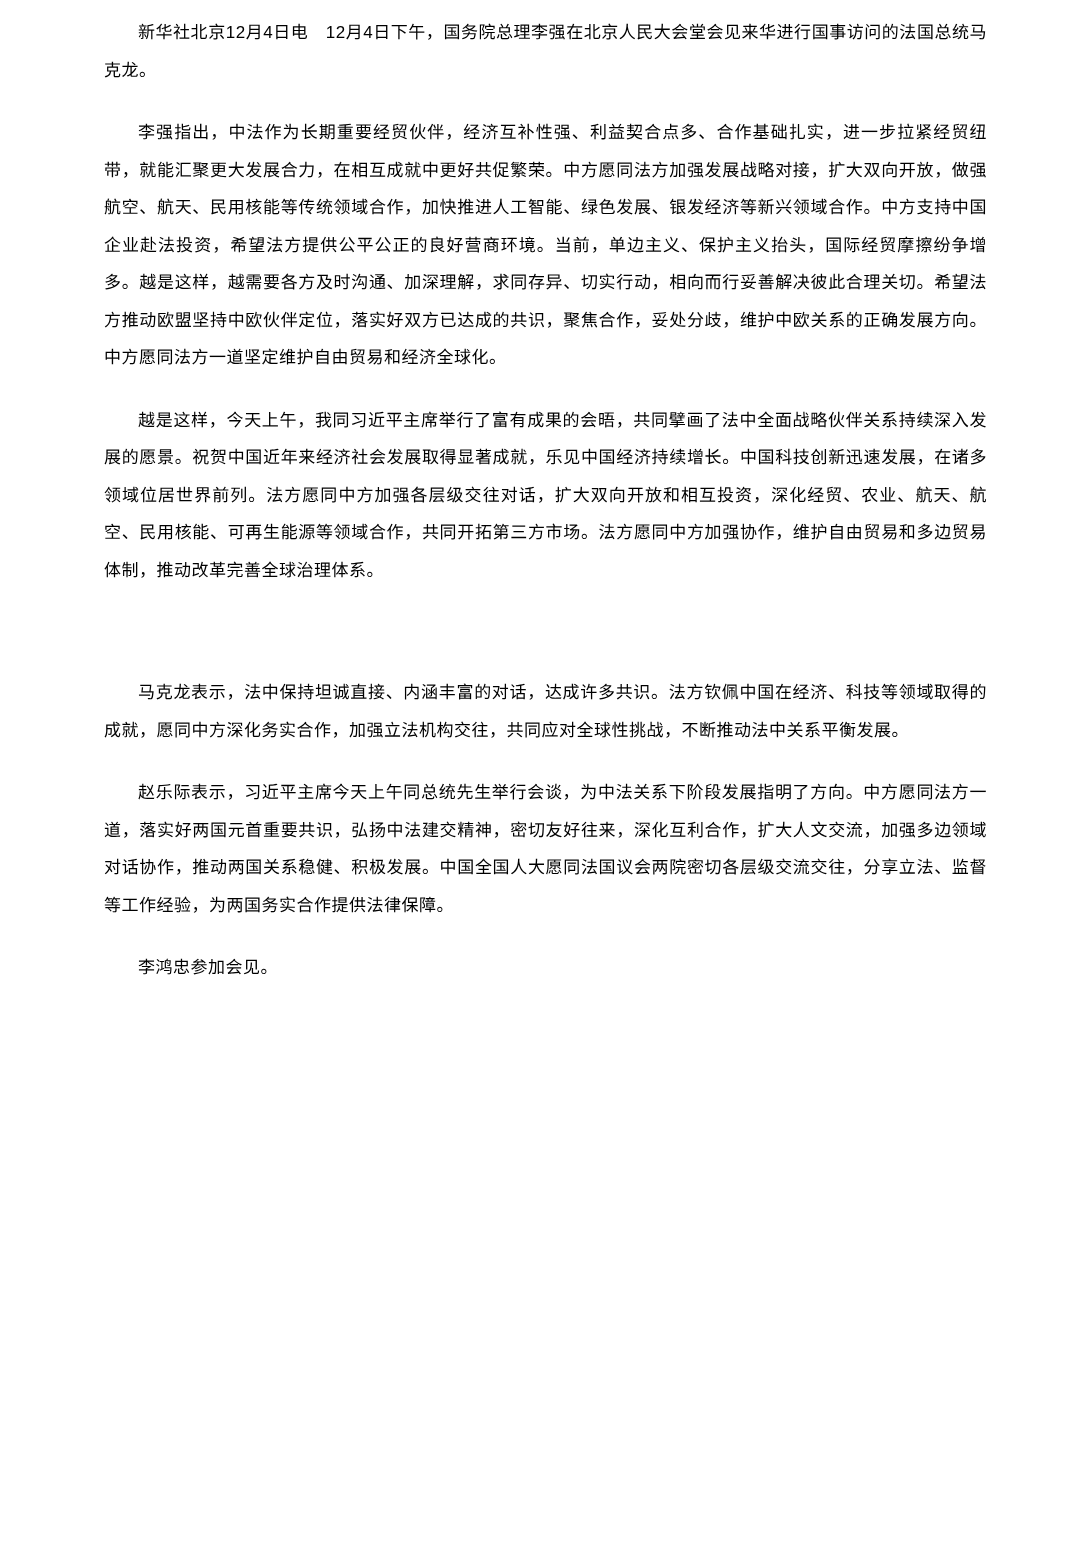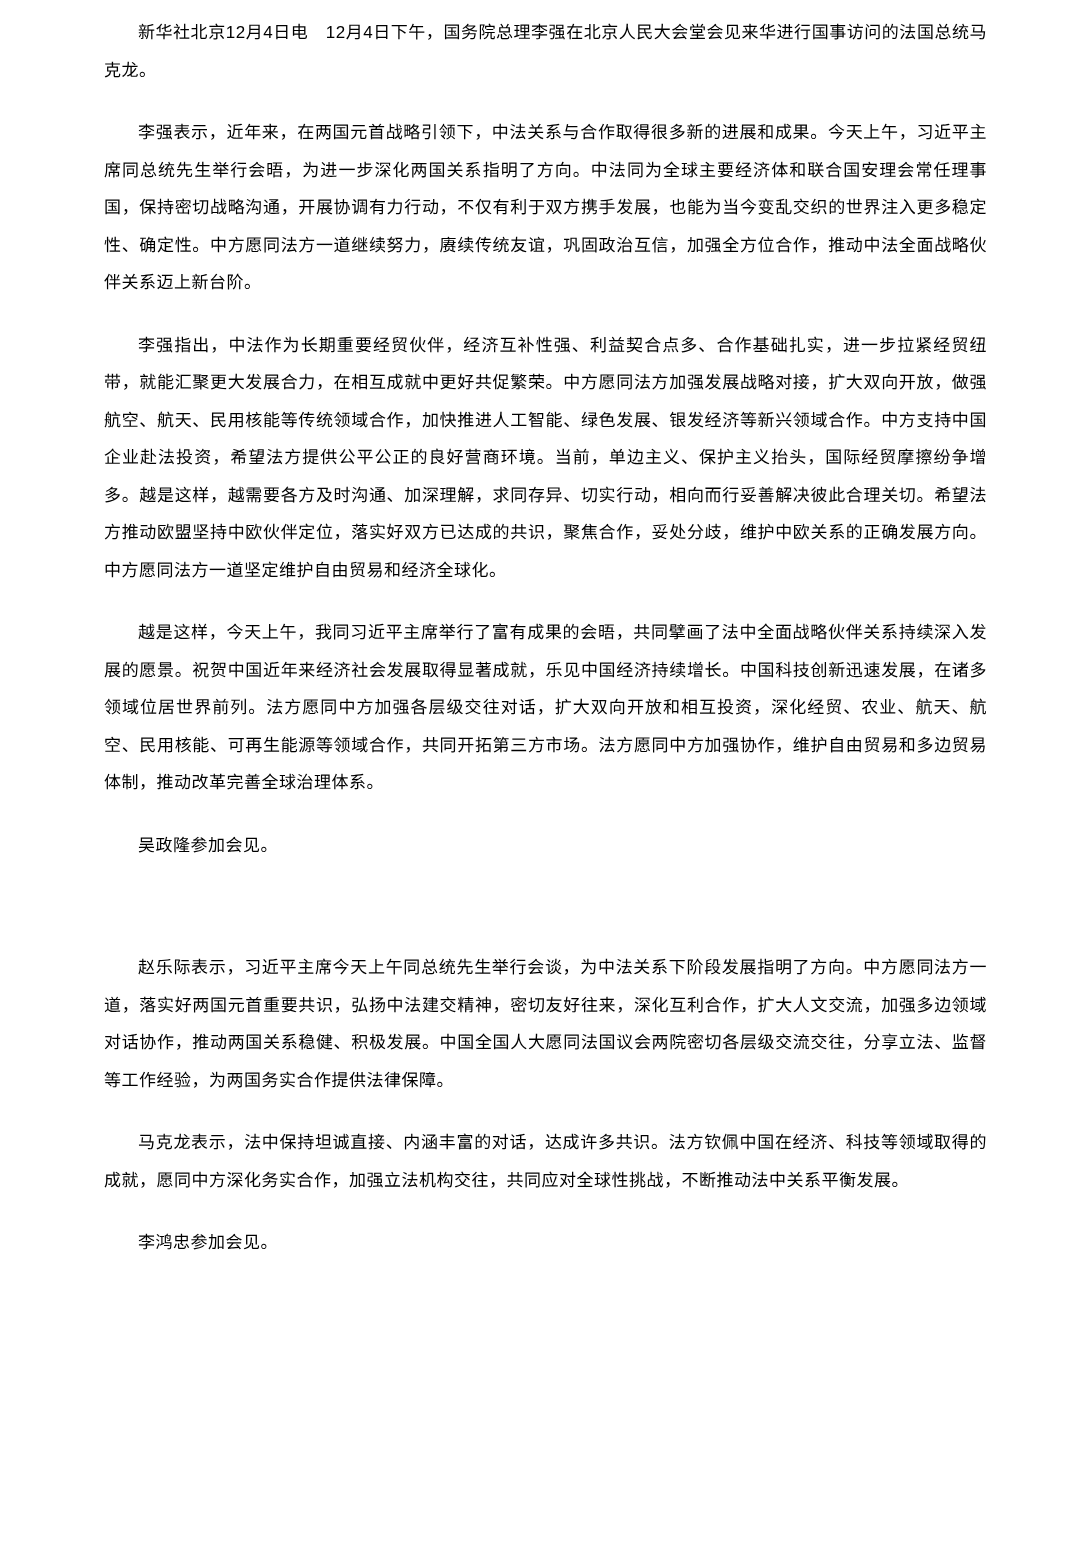--- a/index.html
+++ b/index.html
@@ -34,27 +34,25 @@
     height: 60px;
   }
 </style>
 </head>
 <body>
 
 <main class="page">
 
   <article class="article">
     <p>新华社北京12月4日电　12月4日下午，国务院总理李强在北京人民大会堂会见来华进行国事访问的法国总统马克龙。</p>
-    <p>李强表示，近年来，在两国元首战略引领下，中法关系与合作取得很多新的进展和成果。今天上午，习近平主席同总统先生举行会晤，为进一步深化两国关系指明了方向。中法同为全球主要经济体和联合国安理会常任理事国，保持密切战略沟通，开展协调有力行动，不仅有利于双方携手发展，也能为当今变乱交织的世界注入更多稳定性、确定性。中方愿同法方一道继续努力，赓续传统友谊，巩固政治互信，加强全方位合作，推动中法全面战略伙伴关系迈上新台阶。</p>
     <p>李强指出，中法作为长期重要经贸伙伴，经济互补性强、利益契合点多、合作基础扎实，进一步拉紧经贸纽带，就能汇聚更大发展合力，在相互成就中更好共促繁荣。中方愿同法方加强发展战略对接，扩大双向开放，做强航空、航天、民用核能等传统领域合作，加快推进人工智能、绿色发展、银发经济等新兴领域合作。中方支持中国企业赴法投资，希望法方提供公平公正的良好营商环境。当前，单边主义、保护主义抬头，国际经贸摩擦纷争增多。越是这样，越需要各方及时沟通、加深理解，求同存异、切实行动，相向而行妥善解决彼此合理关切。希望法方推动欧盟坚持中欧伙伴定位，落实好双方已达成的共识，聚焦合作，妥处分歧，维护中欧关系的正确发展方向。中方愿同法方一道坚定维护自由贸易和经济全球化。</p>
     <p>越是这样，今天上午，我同习近平主席举行了富有成果的会晤，共同擘画了法中全面战略伙伴关系持续深入发展的愿景。祝贺中国近年来经济社会发展取得显著成就，乐见中国经济持续增长。中国科技创新迅速发展，在诸多领域位居世界前列。法方愿同中方加强各层级交往对话，扩大双向开放和相互投资，深化经贸、农业、航天、航空、民用核能、可再生能源等领域合作，共同开拓第三方市场。法方愿同中方加强协作，维护自由贸易和多边贸易体制，推动改革完善全球治理体系。</p>
-    <p>吴政隆参加会见。</p>
   </article>
 
   <div class="section-gap"></div>
 
   <article class="article">
+    <p>马克龙表示，法中保持坦诚直接、内涵丰富的对话，达成许多共识。法方钦佩中国在经济、科技等领域取得的成就，愿同中方深化务实合作，加强立法机构交往，共同应对全球性挑战，不断推动法中关系平衡发展。</p>
     <p>赵乐际表示，习近平主席今天上午同总统先生举行会谈，为中法关系下阶段发展指明了方向。中方愿同法方一道，落实好两国元首重要共识，弘扬中法建交精神，密切友好往来，深化互利合作，扩大人文交流，加强多边领域对话协作，推动两国关系稳健、积极发展。中国全国人大愿同法国议会两院密切各层级交流交往，分享立法、监督等工作经验，为两国务实合作提供法律保障。</p>
-    <p>马克龙表示，法中保持坦诚直接、内涵丰富的对话，达成许多共识。法方钦佩中国在经济、科技等领域取得的成就，愿同中方深化务实合作，加强立法机构交往，共同应对全球性挑战，不断推动法中关系平衡发展。</p>
     <p>李鸿忠参加会见。</p>
   </article>
 
 </main>
 
 </body></html>

